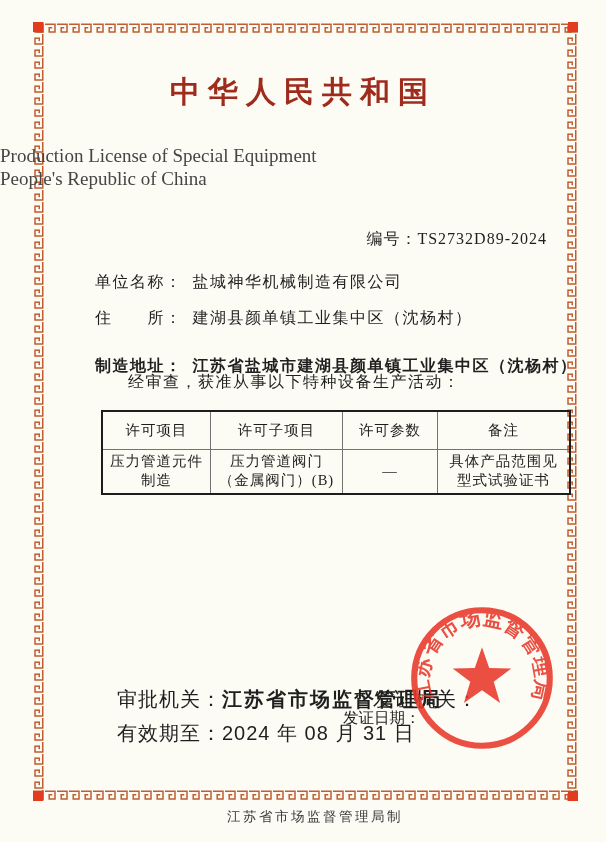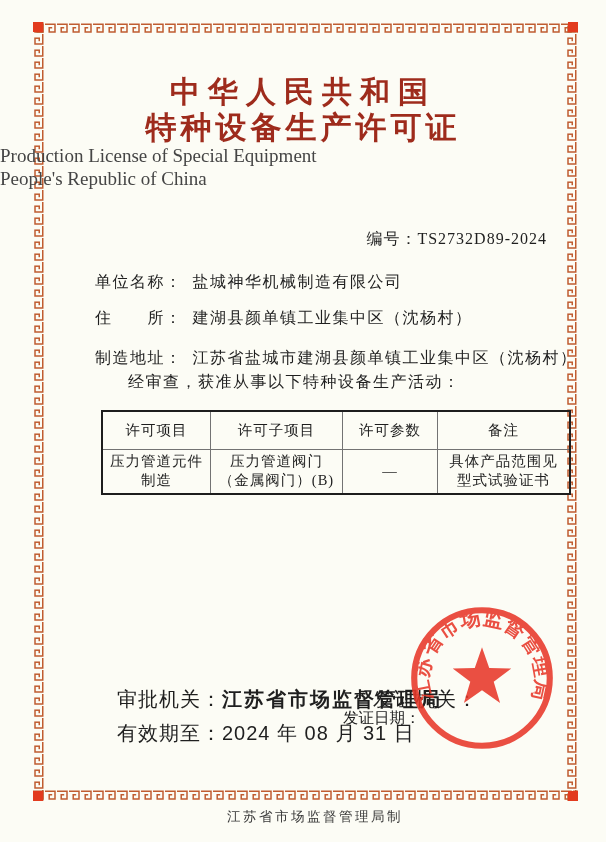--- a/index.html
+++ b/index.html
@@ -38,21 +38,21 @@
     font-size:16px;color:#1f1f1f;letter-spacing:1px;
   }
   
   .field{
     position:absolute;left:95px;
     font-size:16px;letter-spacing:1.5px;color:#1f1f1f;
     white-space:nowrap;
   }
   .f-unit{top:272px;}
   .f-res{top:308px;}
-  .f-mfg{top:348px;}
+  .f-mfg{top:356px;font-weight:bold;}
   .f-note{top:372px;left:128px;}
   .field .lbl{margin-right:10px;}
   
   table.lic{
     position:absolute;left:101px;top:410px;width:447px;
     border-collapse:collapse;
     font-size:14.5px;color:#1d1d1d;
     table-layout:fixed;
   }
   table.lic th, table.lic td{
@@ -111,21 +111,20 @@
     </svg>
   <svg class="frame-strip" style="left:566px;top:22px;width:12px;height:779px">
       <rect width="100%" height="100%" fill="url(#mv)"></rect>
     </svg>
   <div class="corner" style="left:33px;top:22px"></div>
   <div class="corner" style="left:568px;top:22px"></div>
   <div class="corner" style="left:33px;top:791px"></div>
   <div class="corner" style="left:568px;top:791px"></div>
 
   <div class="title-cn t1">中华人民共和国</div>
-  <div class="title-cn t2">特种设备生产许可证</div>
   <div class="title-en e1">Production License of Special Equipment</div>
   <div class="title-en e2">People's Republic of China</div>
 
   <div class="serial">
     <span>编号：</span><span>TS2732D89-2024</span>
   </div>
 
   <div class="field f-unit">
     <span class="lbl">单位名称：</span><span>盐城神华机械制造有限公司</span>
   </div>

